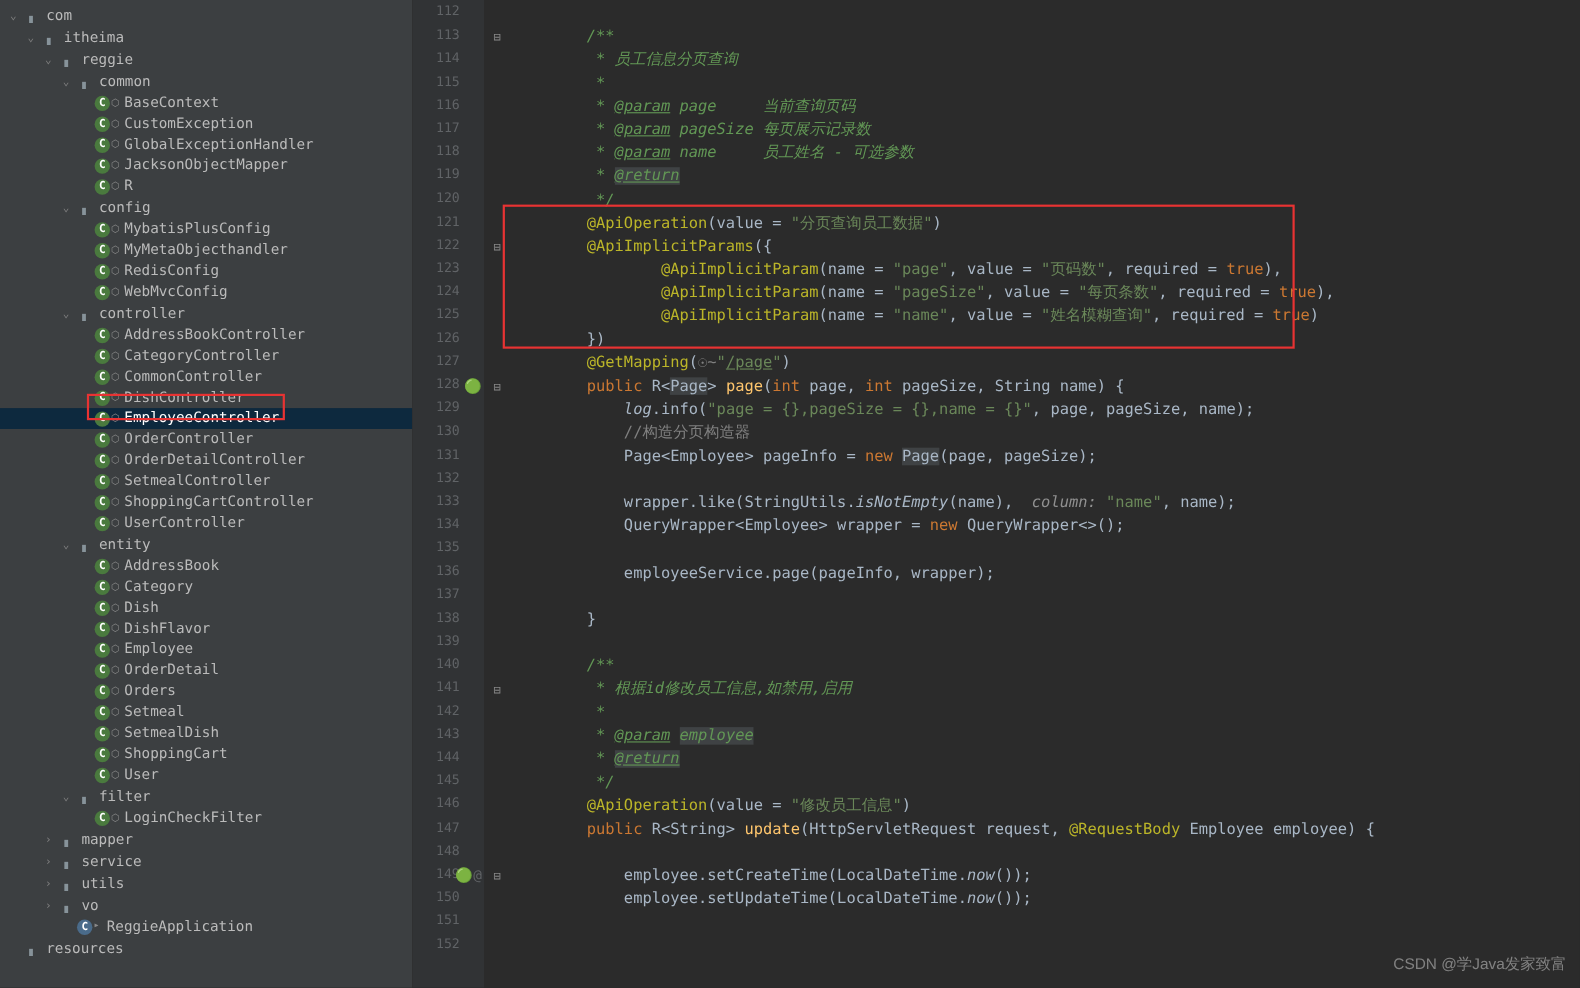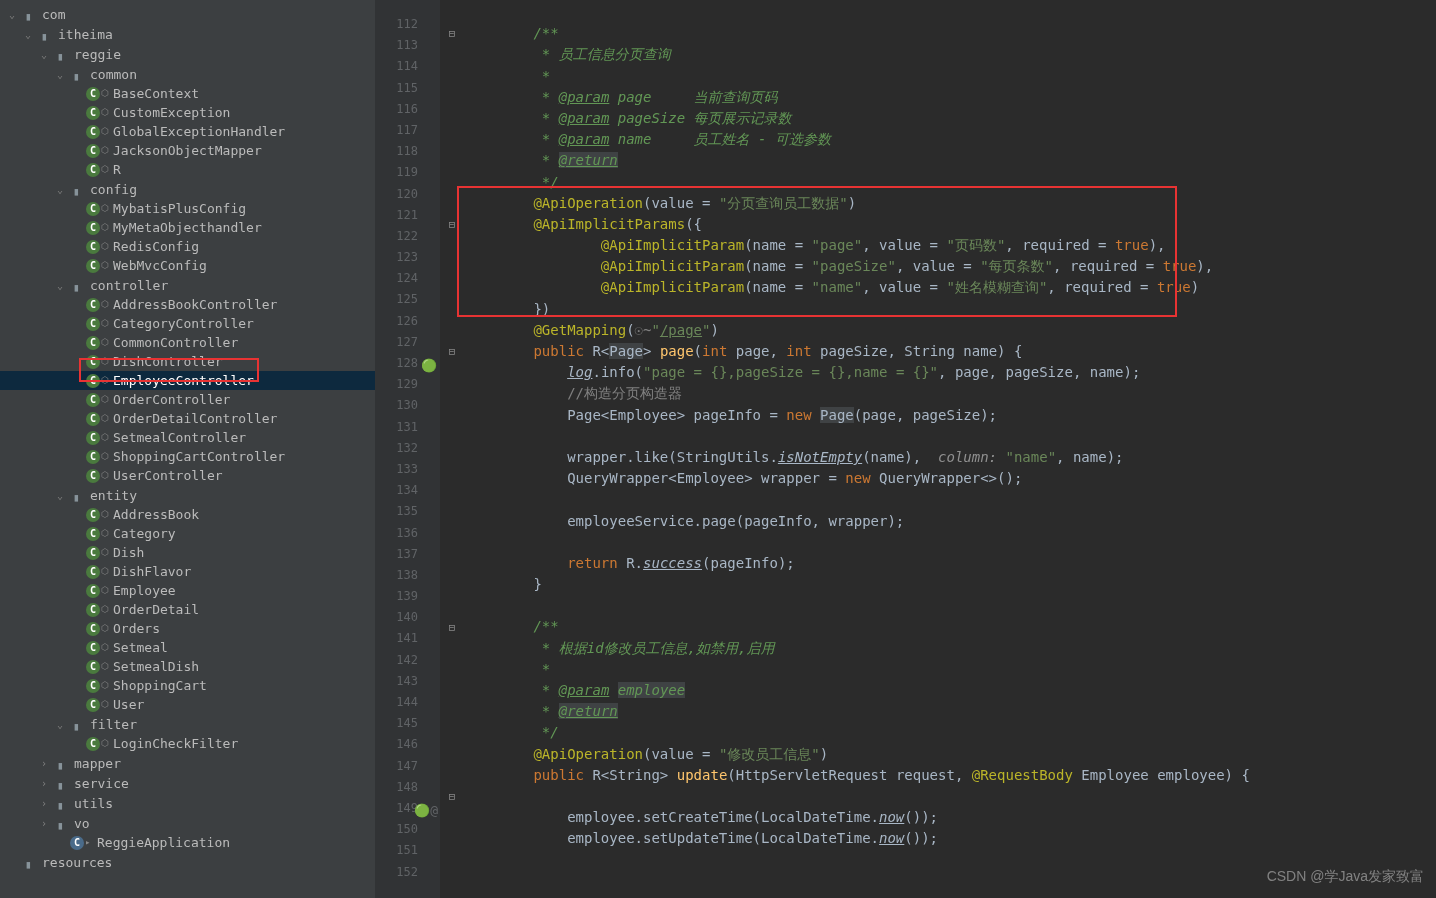--- a/index.html
+++ b/index.html
@@ -72,21 +72,21 @@
   display: flex;
   background: #2b2b2b;
   font-size: 14px;
   position: relative;
 }
 .gutter {
   width: 65px;
   background: #313335;
   text-align: right;
   color: #606366;
-  padding-top: 14px;
+  padding-top: 0;
   user-select: none;
 }
 .gutter-line {
   height: 21.2px;
   padding-right: 22px;
   line-height: 21.2px;
   font-size: 12px;
   position: relative;
 }
 .gutter-mark {
@@ -118,21 +118,21 @@
   font-size: 11px;
   width: 12px;
   text-align: center;
 }
 .c-comment { color: #808080; }
 .c-comment-it { color: #629755; font-style: italic; }
 .c-kw { color: #cc7832; }
 .c-ann { color: #bbb529; }
 .c-str { color: #6a8759; }
 .c-method { color: #ffc66d; }
-.c-ital { font-style: italic; text-decoration: underline; }
+.c-ital { font-style: italic; }
 .c-hl { background: #3f4244; }
 .c-tag-u { text-decoration: underline; }
 .c-paramname { color: #909090; font-style: italic; }
 .red-box {
   position: absolute;
   border: 2px solid #e83333;
   pointer-events: none;
 }
 .watermark {
   position: absolute;
@@ -477,21 +477,20 @@
       <div class="code-line">        <span class="c-kw">public</span> R&lt;<span class="c-hl">Page</span>&gt; <span class="c-method">page</span>(<span class="c-kw">int</span> page, <span class="c-kw">int</span> pageSize, String name) {</div>
       <div class="code-line">            <span class="c-ital">log</span>.info(<span class="c-str">"page = {},pageSize = {},name = {}"</span>, page, pageSize, name);</div>
       <div class="code-line">            <span class="c-comment">//构造分页构造器</span></div>
       <div class="code-line">            Page&lt;Employee&gt; pageInfo = <span class="c-kw">new</span> <span class="c-hl">Page</span>(page, pageSize);</div>
       <div class="code-line"></div>
       <div class="code-line">            wrapper.like(StringUtils.<span class="c-ital">isNotEmpty</span>(name),  <span class="c-paramname">column:</span> <span class="c-str">"name"</span>, name);</div>
       <div class="code-line">            QueryWrapper&lt;Employee&gt; wrapper = <span class="c-kw">new</span> QueryWrapper&lt;&gt;();</div>
       <div class="code-line"></div>
       <div class="code-line">            employeeService.page(pageInfo, wrapper);</div>
       <div class="code-line"></div>
-      <div class="code-line">            <span class="c-kw">return</span> R.<span class="c-ital">success</span>(pageInfo);</div>
       <div class="code-line">        }</div>
       <div class="code-line"></div>
       <div class="code-line">        <span class="c-comment-it">/**</span></div>
       <div class="code-line">        <span class="c-comment-it"> * 根据id修改员工信息,如禁用,启用</span></div>
       <div class="code-line">        <span class="c-comment-it"> *</span></div>
       <div class="code-line">        <span class="c-comment-it"> * <span class="c-tag-u">@param</span> <span class="c-hl">employee</span></span></div>
       <div class="code-line">        <span class="c-comment-it"> * <span class="c-tag-u c-hl">@return</span></span></div>
       <div class="code-line">        <span class="c-comment-it"> */</span></div>
       <div class="code-line">        <span class="c-ann">@ApiOperation</span>(value = <span class="c-str">"修改员工信息"</span>)</div>
       <div class="code-line">        <span class="c-kw">public</span> R&lt;String&gt; <span class="c-method">update</span>(HttpServletRequest request, <span class="c-ann">@RequestBody</span> Employee employee) {</div>

